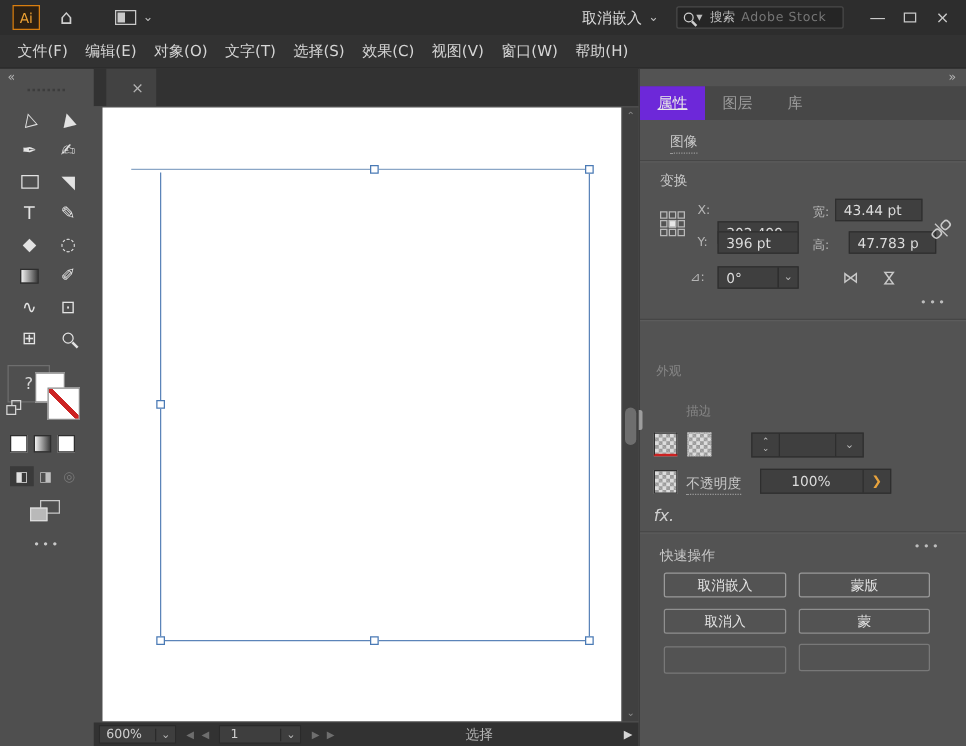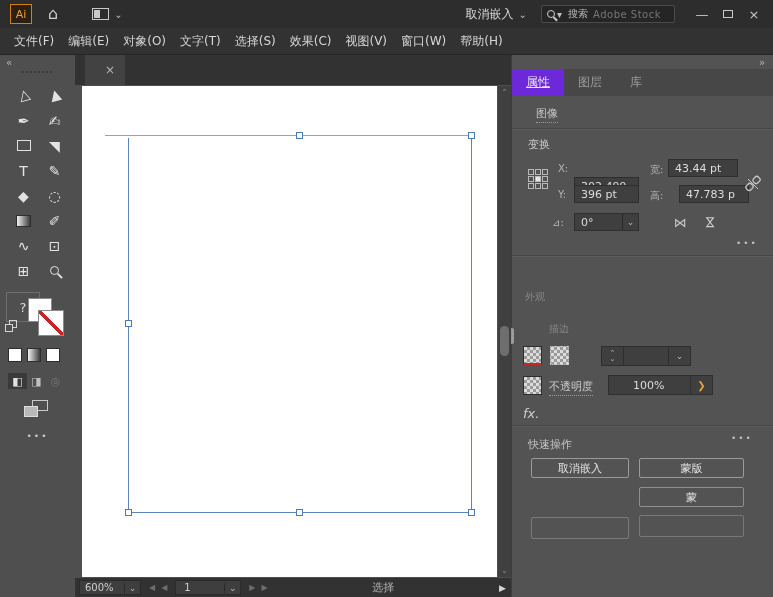--- a/index.html
+++ b/index.html
@@ -380,16 +380,17 @@
       <span class="gt">❯</span>
     </div>
     <span class="fx">fx.</span>
     <div class="dots app-dots">•••</div>
   </div>
   <div class="divider" style="top:370px"></div>
 
   <div class="sec-label qa-title">快速操作</div>
   <div class="qa-btn" style="left:19px;top:403px;width:98px">取消嵌入</div>
   <div class="qa-btn" style="left:127px;top:403px;width:105px">蒙版</div>
+  <div class="qa-btn qa-ghost" style="left:19px;top:432px;width:98px">取消入</div>
   <div class="qa-btn qa-ghost" style="left:127px;top:432px;width:105px">蒙</div>
   <div class="qa-btn qa-empty" style="left:19px;top:462px;width:98px;height:22px"></div>
   <div class="qa-btn qa-empty" style="left:127px;top:460px;width:105px;height:22px"></div>
 </div>
 
 </body></html>

